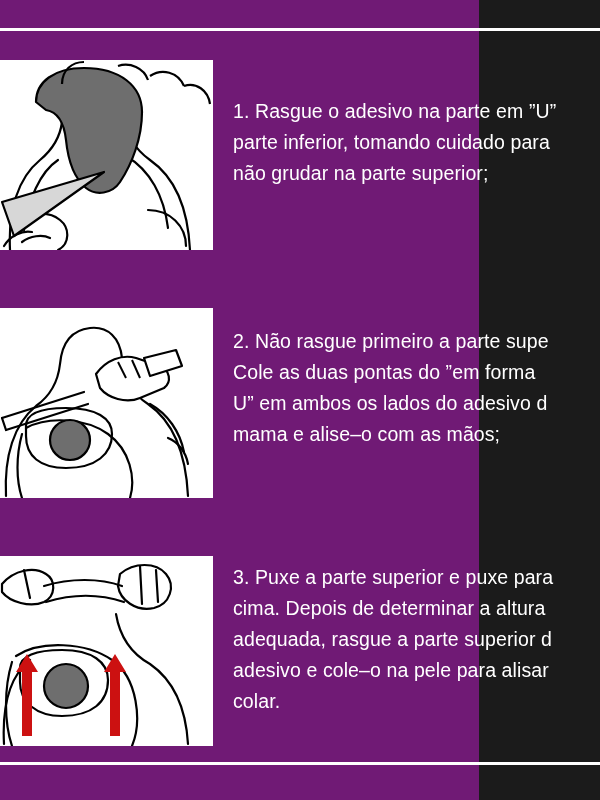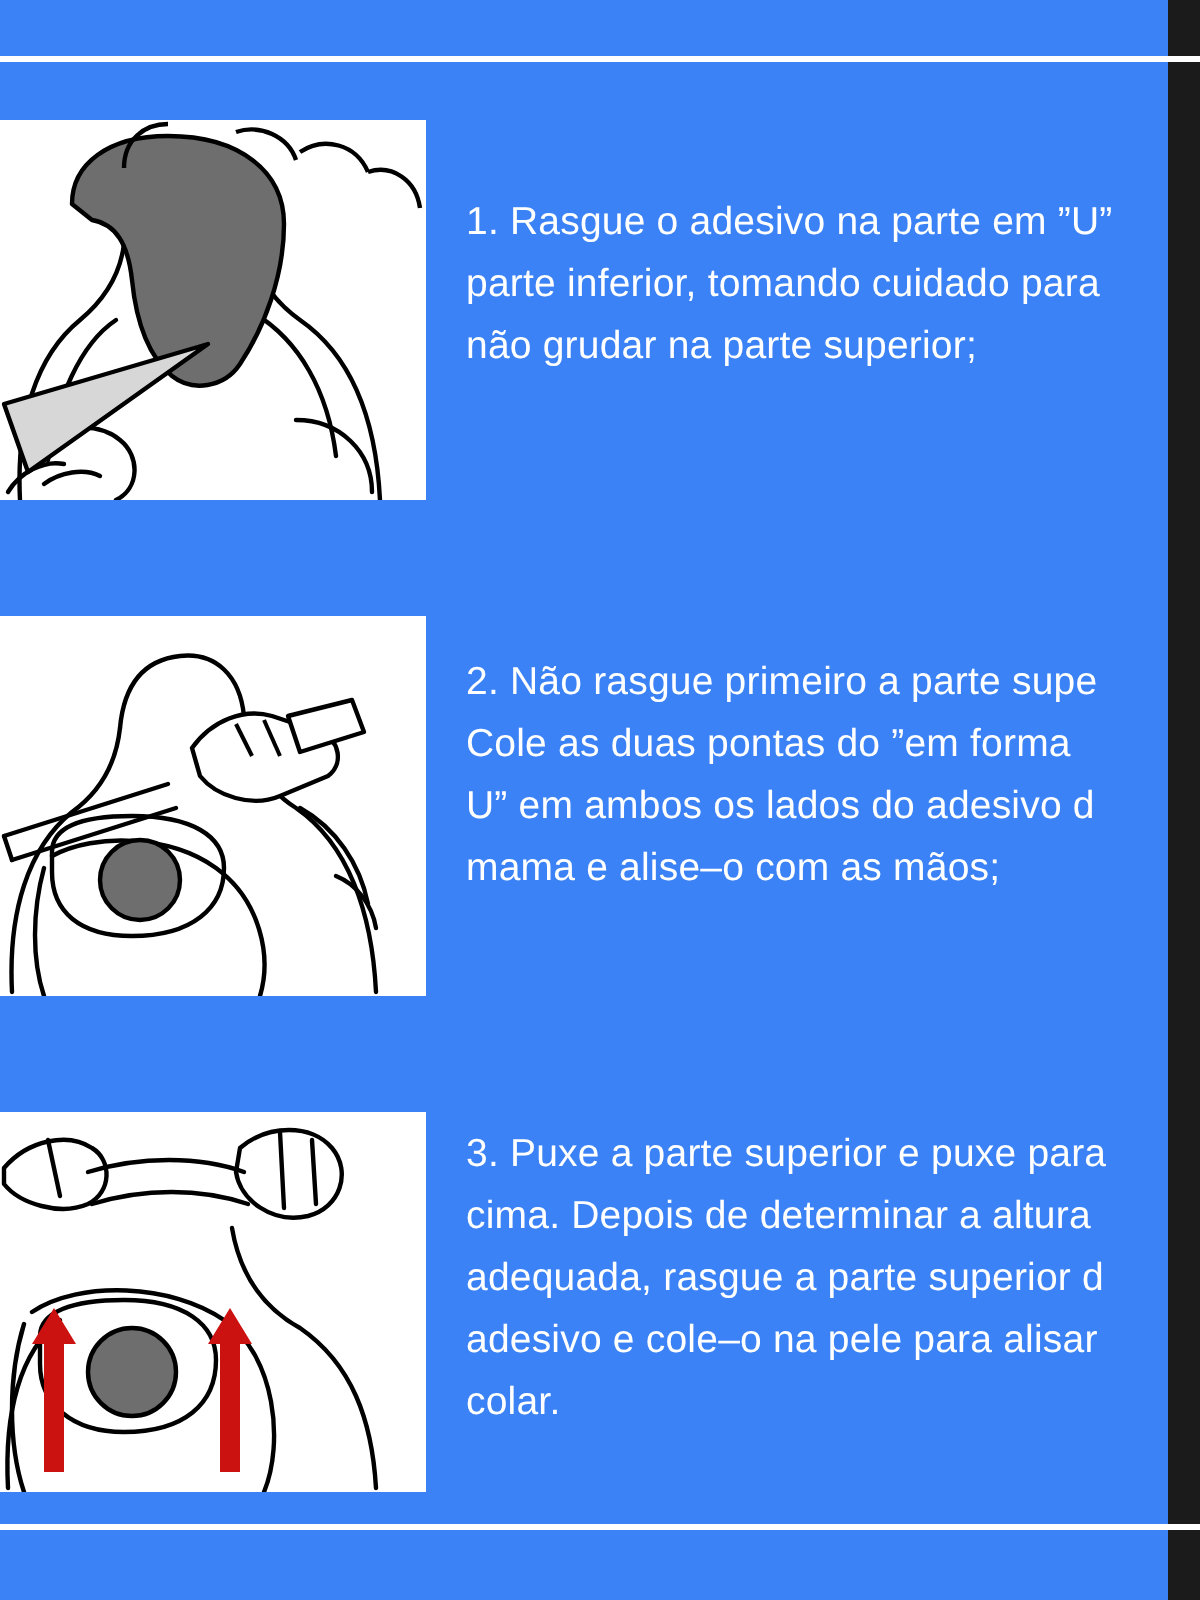--- a/index.html
+++ b/index.html
@@ -9,23 +9,23 @@
   }
   body {
     width: 600px;
     height: 800px;
     overflow: hidden;
     font-family: "Liberation Sans", sans-serif;
     color: #ffffff;
   }
   .page {
     position: relative;
-    width: 584px;
+    width: 479px;
     height: 800px;
-    background: #3b82f6;
+    background: #701a75;
     text-decoration: underline;
   }
   .top-rule {
     position: absolute;
     top: 28px;
     left: 0;
     width: 600px;
     height: 3px;
     background: #ffffff;
   }

